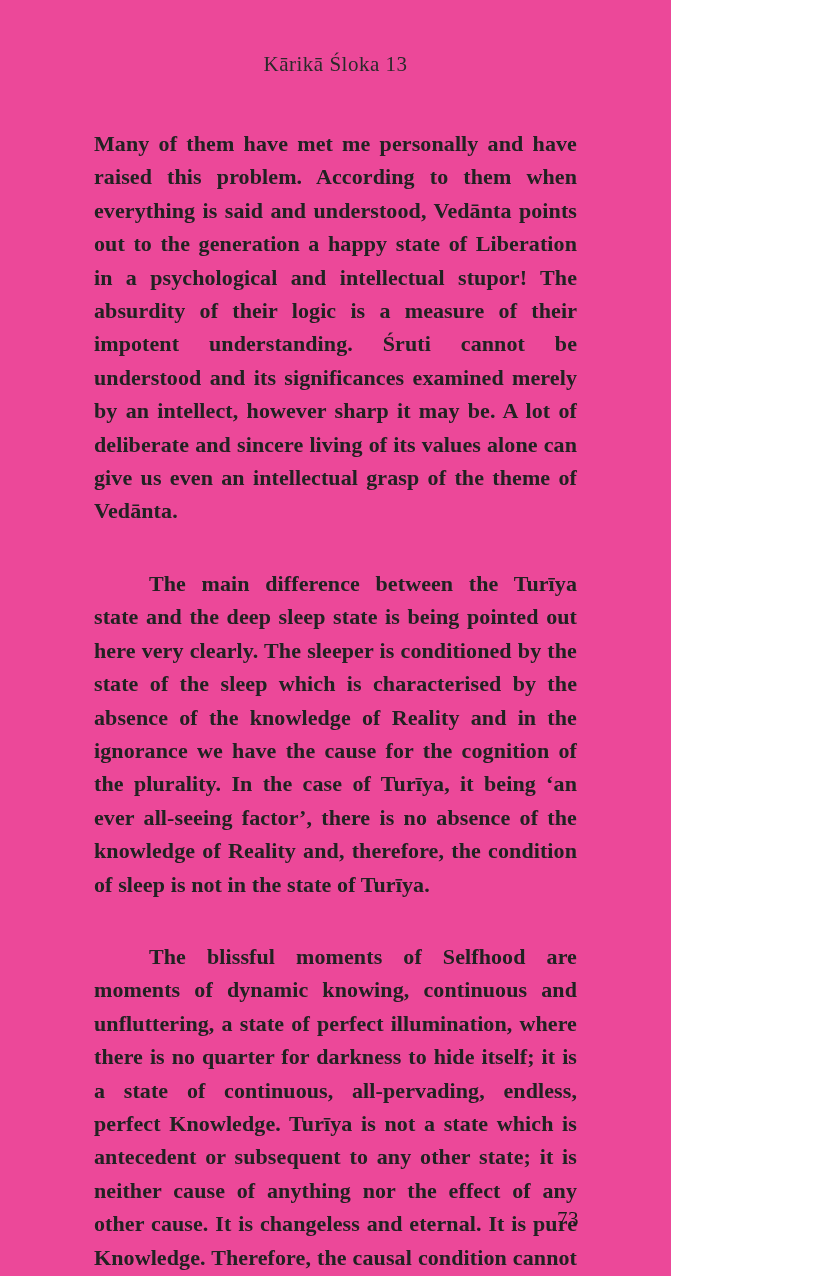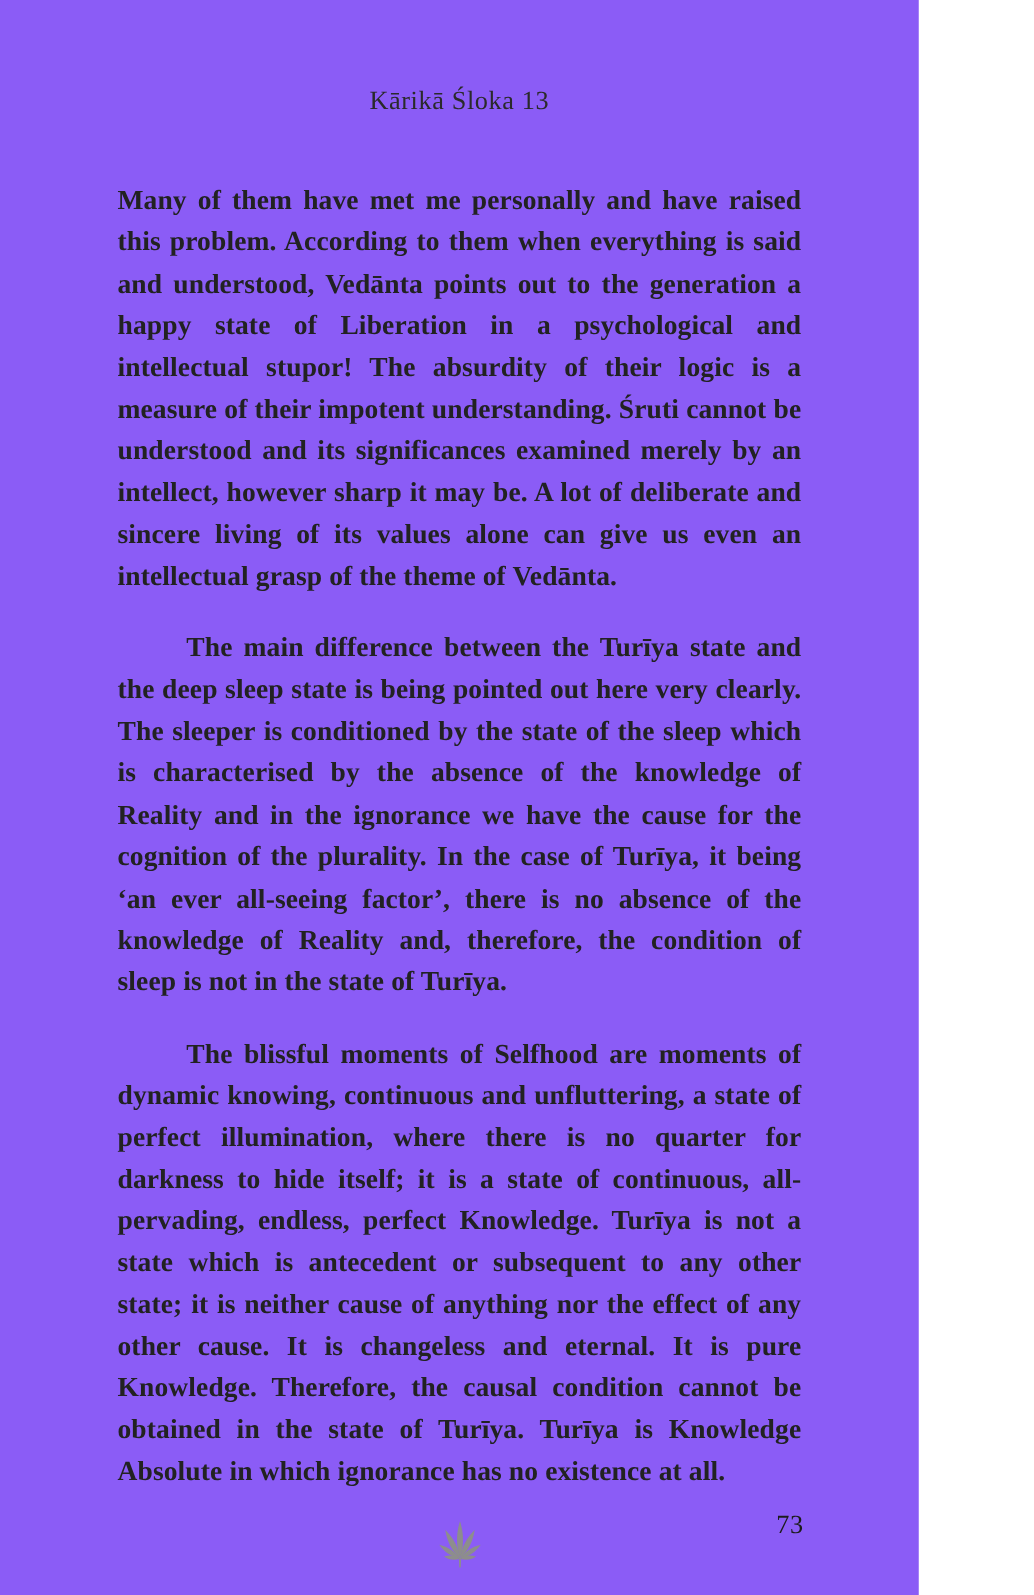--- a/index.html
+++ b/index.html
@@ -7,45 +7,45 @@
   body {
     width: 827px;
     height: 1276px;
     position: relative;
     font-family: "Liberation Serif", "DejaVu Serif", serif;
     color: #1f1f1f;
     overflow: hidden;
   }
   .page {
     position: relative;
-    width: 735px;
+    width: 671px;
     height: 1276px;
-    background: #8b5cf6;
-    padding: 16px 94px;
+    background: #ec4899;
+    padding: 0 94px;
   }
   .running-head {
     padding-top: 52px;
     text-align: center;
     font-size: 21px;
     letter-spacing: 0.5px;
     color: #2a2a2a;
   }
   .body-text {
     margin-top: 50px;
     font-weight: bold;
   }
   .para {
     font-size: 22px;
     line-height: 33.4px;
     text-align: justify;
     color: #222222;
     letter-spacing: 0.1px;
   }
   .para + .para {
-    margin-top: 24px;
+    margin-top: 39px;
   }
   .para.indented {
     text-indent: 55px;
   }
   .ornament-row {
     margin-top: 18px;
     text-align: center;
   }
   .ornament-row svg {
     display: inline-block;

